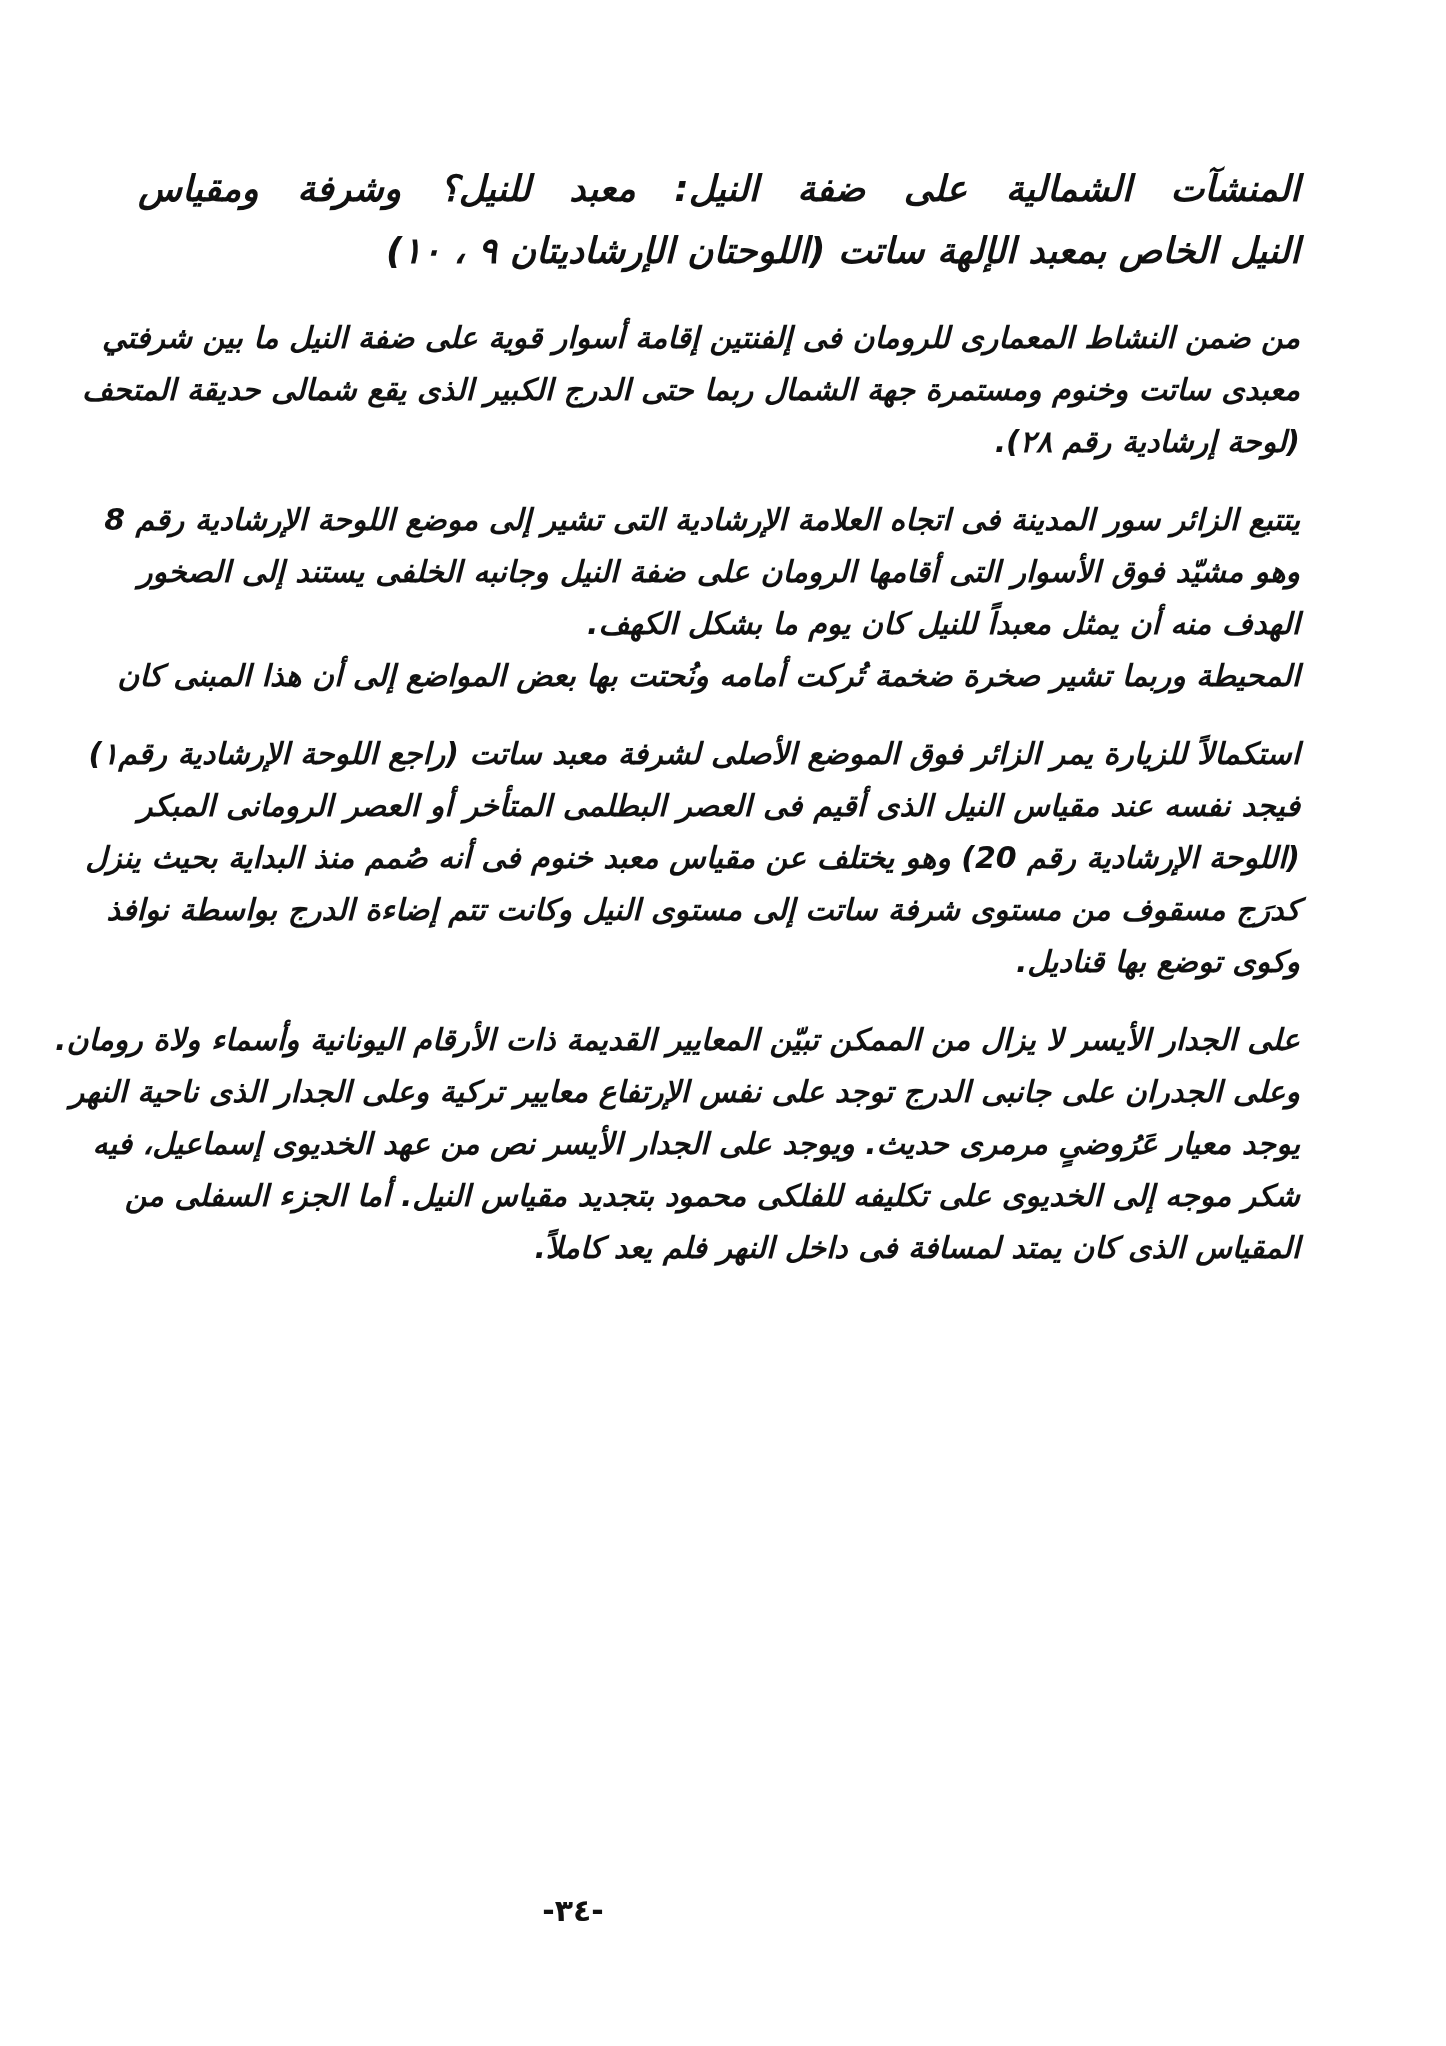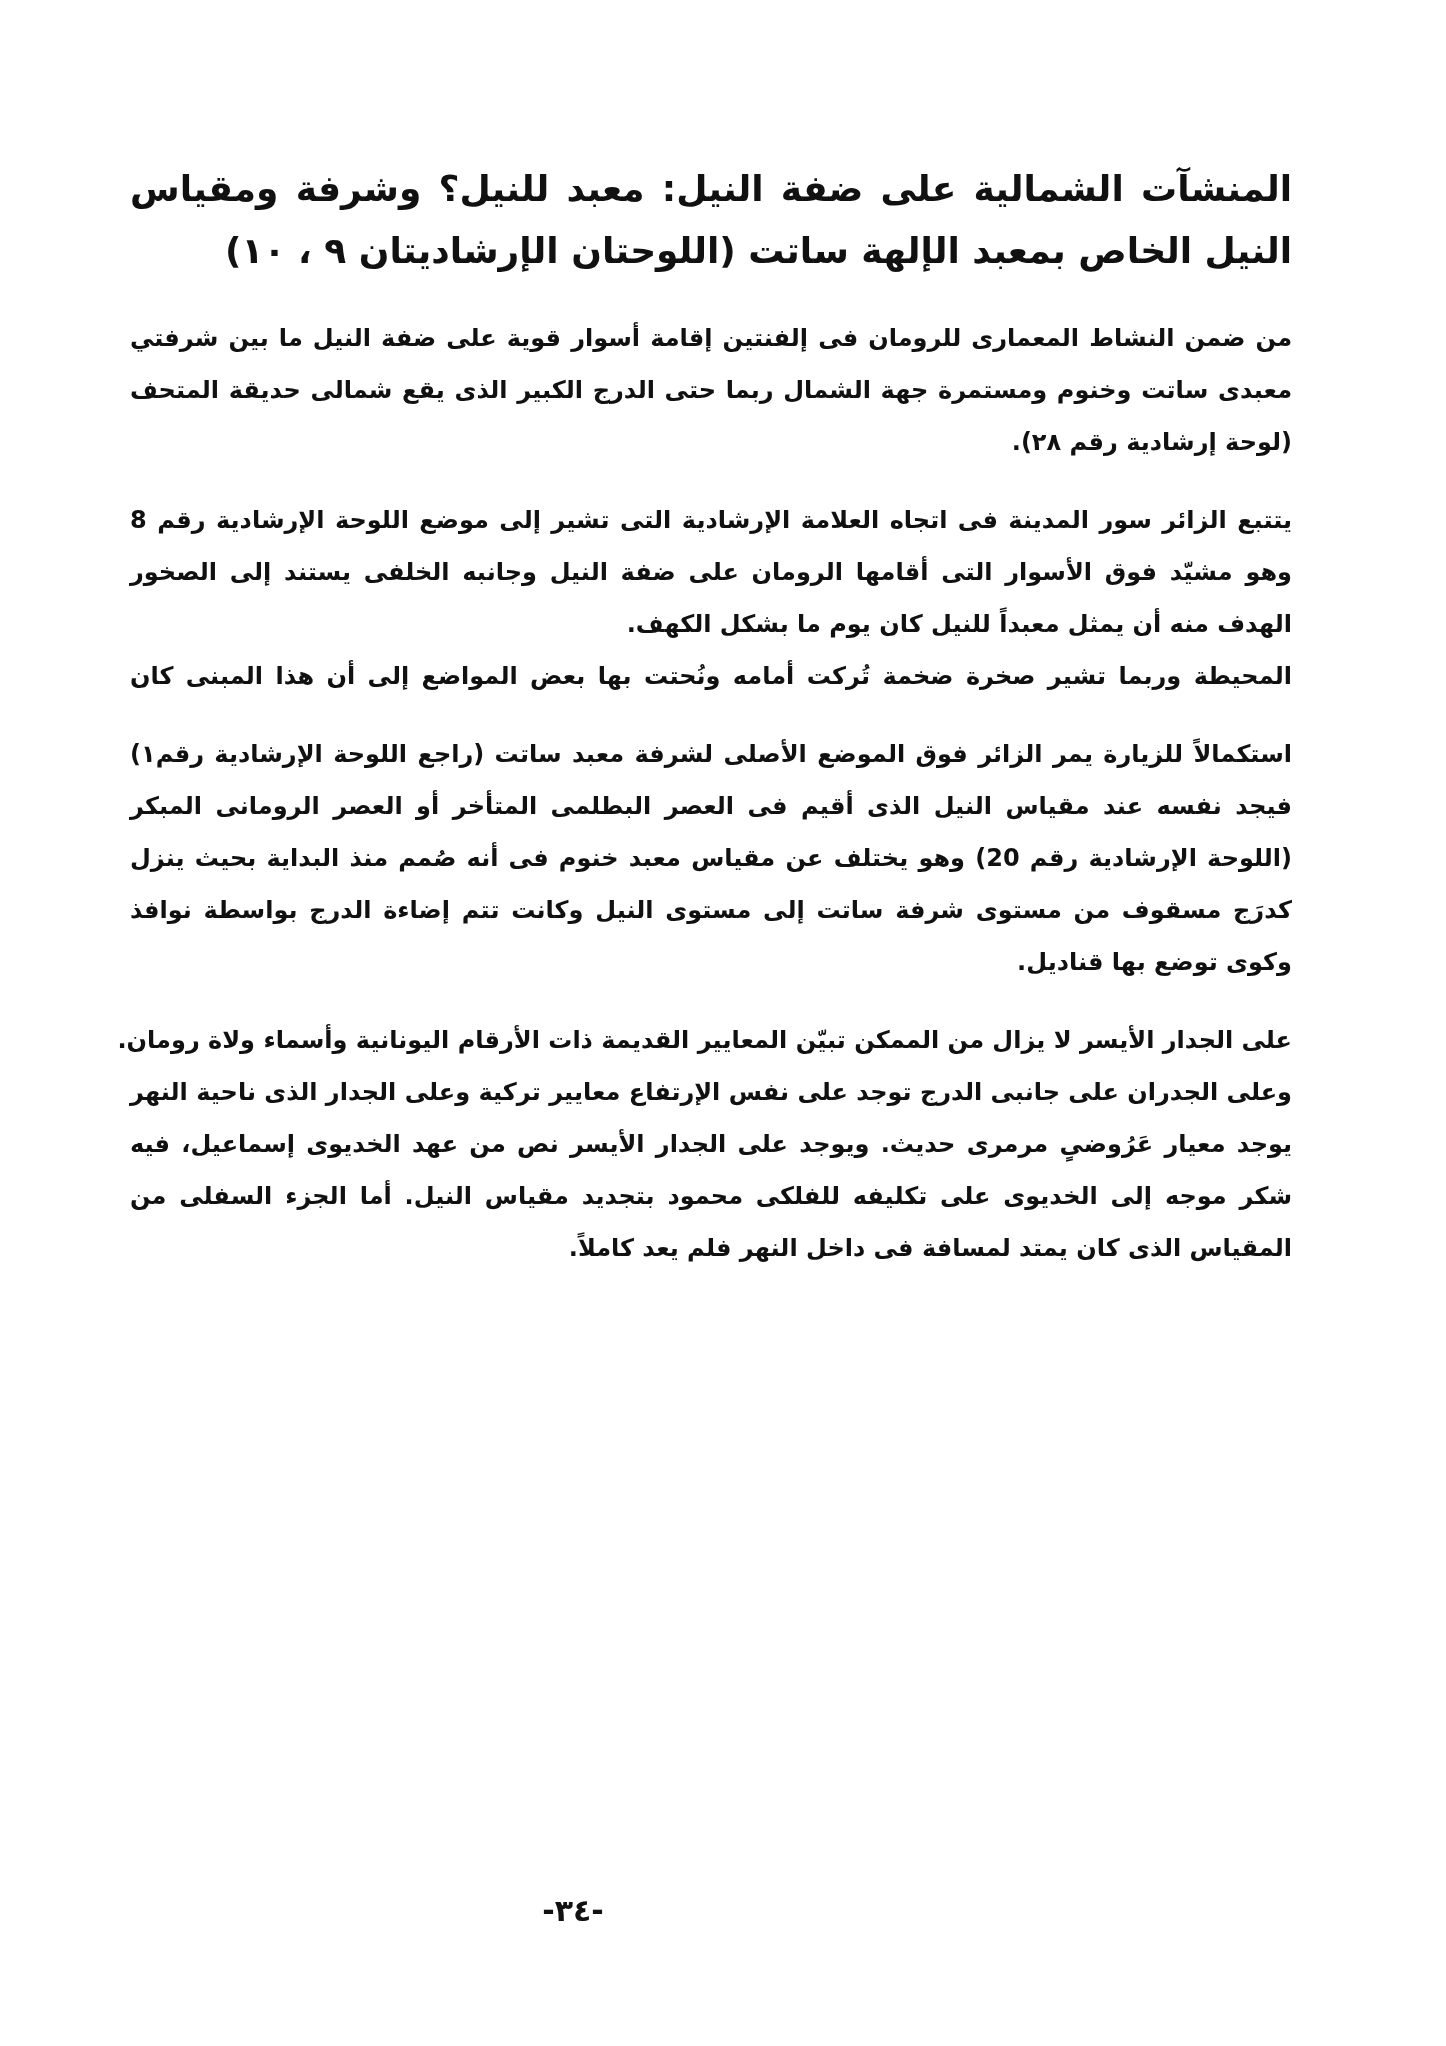--- a/index.html
+++ b/index.html
@@ -10,25 +10,26 @@
   body {
     width: 1446px;
     height: 2046px;
     position: relative;
     overflow: hidden;
     color: #111111;
     font-family: "DejaVu Sans", sans-serif;
   }
   .page {
     position: absolute;
-    left: 130px;
+    left: 138px;
     top: 158px;
     width: 1162px;
     direction: rtl;
     text-align: justify;
+    font-style: italic;
   }
   .heading {
     font-family: "DejaVu Sans", sans-serif;
     font-weight: bold;
     font-size: 36px;
     line-height: 62px;
     margin: 0 0 30px 0;
     text-align-last: right;
     letter-spacing: 0.5px;
   }
@@ -37,21 +38,21 @@
     white-space: nowrap;
   }
   .heading .line.first {
     text-align: justify;
     text-align-last: justify;
   }
   .para {
     margin: 0 0 26px 0;
     font-family: "DejaVu Sans", sans-serif;
     font-weight: bold;
-    font-size: 24px;
+    font-size: 30px;
     line-height: 52px;
   }
   .para .line {
     display: block;
     white-space: nowrap;
     text-align: justify;
     text-align-last: justify;
   }
   .para .line.last {
     text-align-last: right;

